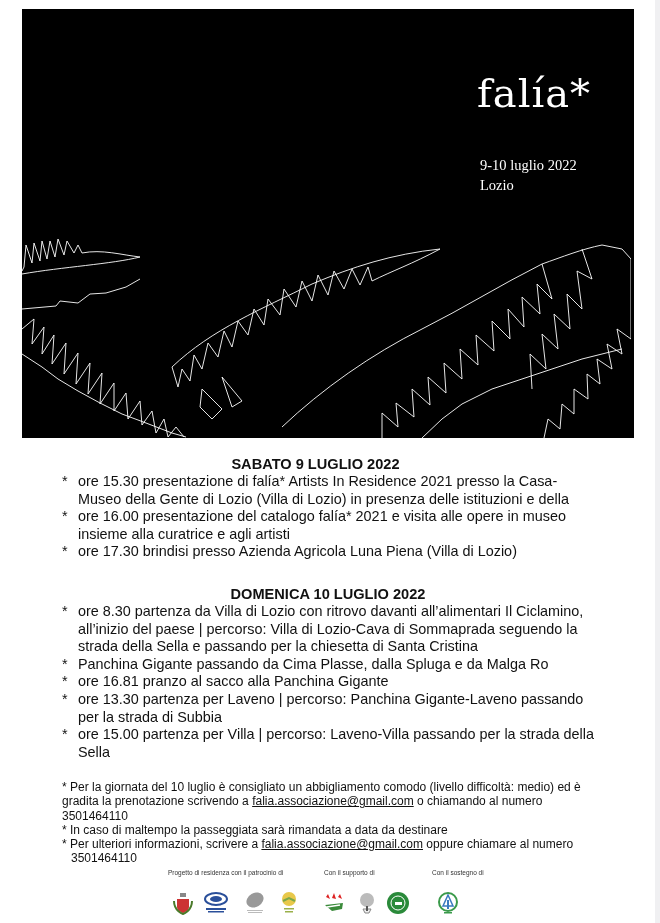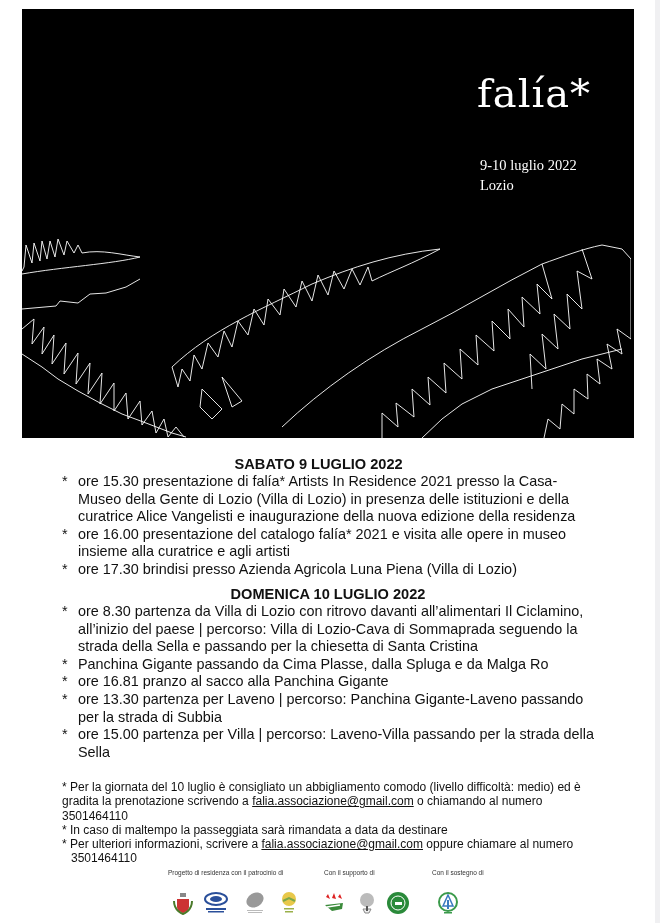--- a/index.html
+++ b/index.html
@@ -53,21 +53,20 @@
   <div class="hero-date">9-10 luglio 2022</div>
   <div class="hero-place">Lozio</div>
 </div>
 
 <div class="section" style="top:455px;">
   <div class="sec-title">SABATO 9 LUGLIO 2022</div>
   <div class="item">
     <span class="star">*</span>
     <div>ore 15.30 presentazione di falía* Artists In Residence 2021 presso la Casa-</div>
     <div>Museo della Gente di Lozio (Villa di Lozio) in presenza delle istituzioni e della</div>
-    <div>curatrice Alice Vangelisti e inaugurazione della nuova edizione della residenza</div>
   </div>
   <div class="item">
     <span class="star">*</span>
     <div>ore 16.00 presentazione del catalogo falía* 2021 e visita alle opere in museo</div>
     <div>insieme alla curatrice e agli artisti</div>
   </div>
   <div class="item">
     <span class="star">*</span>
     <div>ore 17.30 brindisi presso Azienda Agricola Luna Piena (Villa di Lozio)</div>
   </div>

